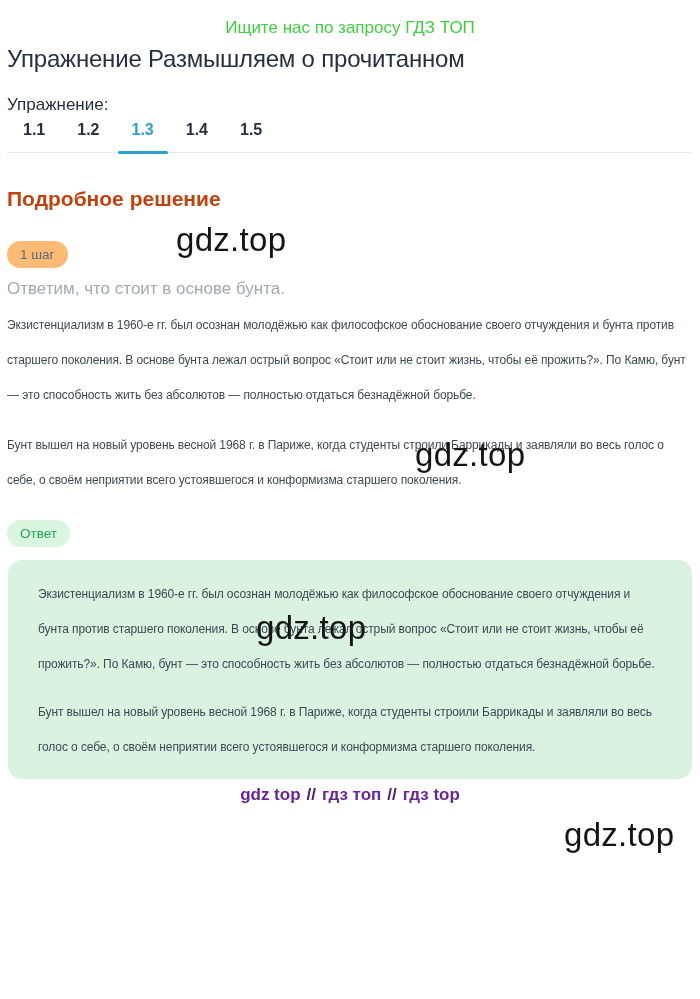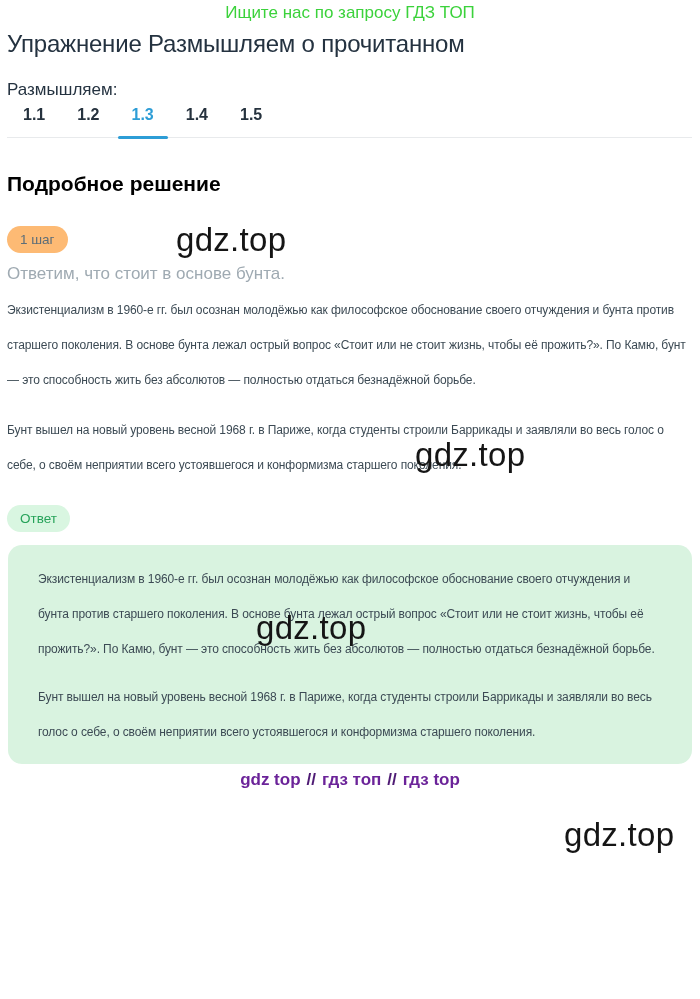--- a/index.html
+++ b/index.html
@@ -11,21 +11,21 @@
   }
   :root {
     --green: #3bd23b;
     --blue: #2d9dd6;
     --ans-green: #27a35a;
     --box-bg: #d9f3e0;
     --purple: #6b2399;
     --wm: #151515;
   }
   .promo {
-    padding-top: 3px;
+    padding-top: 18px;
     text-align: center;
     font-size: 17px;
     line-height: 20px;
     color: var(--green);
   }
   h1.page-title {
     margin: 6px 8px 0 7px;
     font-size: 24px;
     line-height: 30px;
     font-weight: normal;
@@ -58,21 +58,21 @@
     left: 2px; right: 2px; bottom: -2px;
     height: 3px;
     background: var(--blue);
     border-radius: 2px;
   }
   h2.solution-heading {
     margin: 33px 7px 0;
     font-size: 21px;
     line-height: 26px;
     font-weight: bold;
-    color: #000000;
+    color: #c2410c;
   }
   .step-row { margin: 29px 7px 0; }
   .badge {
     display: inline-block;
     font-size: 13.5px;
     line-height: 15px;
     padding: 6px 13px;
     border-radius: 15px;
   }
   .badge-step { background: #fdba74; color: #5c6d78; }
@@ -129,21 +129,21 @@
   .wm3 { left: 256px; top: 611px; }
   .wm4 { left: 564px; top: 818px; }
 </style>
 </head>
 <body>
 
 <div class="promo">Ищите нас по запросу ГДЗ ТОП</div>
 
 <h1 class="page-title">Упражнение Размышляем о прочитанном</h1>
 
-<div class="subtasks-label">Размышляем:</div>
+<div class="subtasks-label">Упражнение:</div>
 
 <div class="tabs" id="tabs">
     <span class="tab">1.1</span>
     <span class="tab">1.2</span>
     <span class="tab active">1.3</span>
     <span class="tab">1.4</span>
     <span class="tab">1.5</span>
   </div>
 
 <h2 class="solution-heading">Подробное решение</h2>

